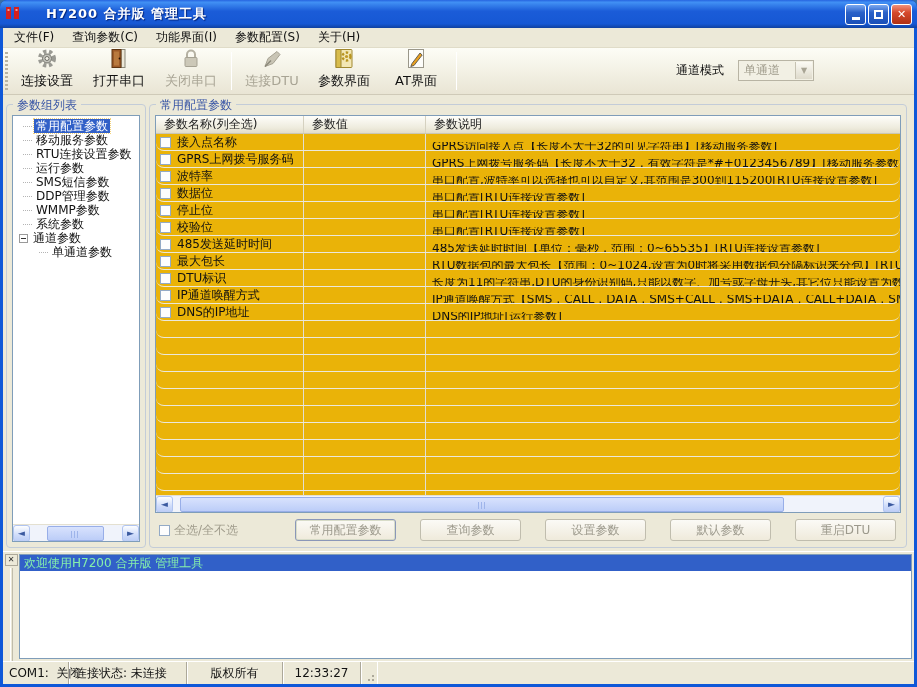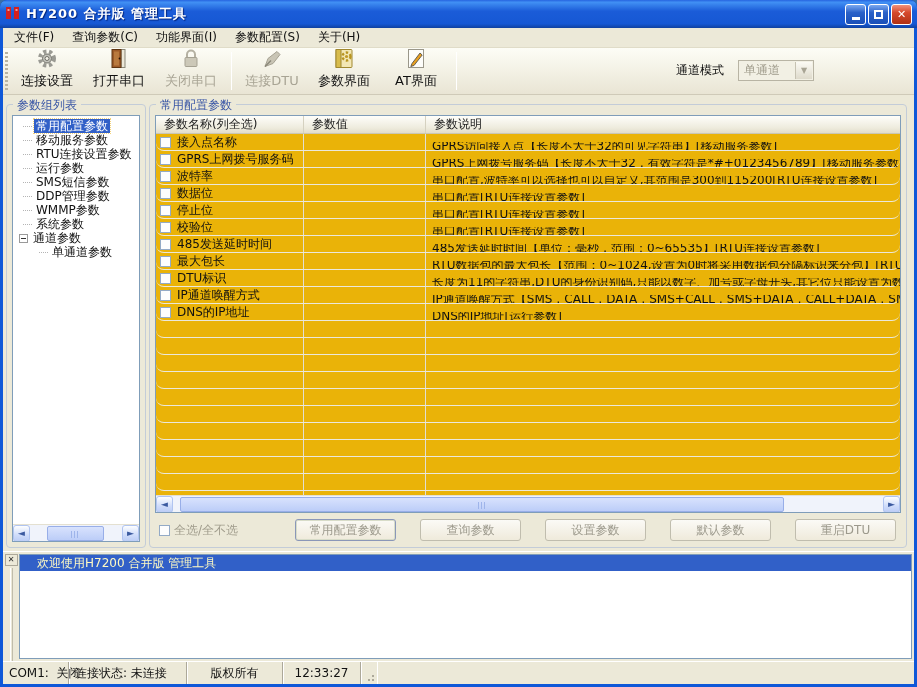--- a/index.html
+++ b/index.html
@@ -5,21 +5,21 @@
   * { margin:0; padding:0; box-sizing:border-box; }
   html,body { background:#3a6ea5; }
   body { font-family:"DejaVu Sans","Liberation Sans",sans-serif; font-size:12px; color:#111; }
 
   .window { position:relative; width:917px; height:687px; background:#0f58d8;
             border-radius:7px 7px 0 0; overflow:hidden; }
 
   
   .titlebar { position:absolute; top:0; left:0; right:0; height:28px;
     background:linear-gradient(to bottom,#2664e0 0%,#4190f4 8%,#1b5cd8 40%,#1658d4 85%,#1042a0 100%);
-    border-radius:7px 7px 0 0; display:flex; align-items:center; padding:0 5px; }
+    border-radius:7px 7px 0 0; display:flex; align-items:center; padding:0 5px;gap:20px; }
   .title-text { color:#fff; font-weight:bold; font-size:13px; margin-left:5px;
     text-shadow:1px 1px 1px #00227a; letter-spacing:1px; }
   .win-btns { margin-left:auto; display:flex; gap:2px; }
   .win-btn { width:21px; height:21px; border:1px solid #fff; border-radius:3px;
     display:flex; align-items:center; justify-content:center; color:#fff; font-size:11px;
     background:linear-gradient(to bottom,#7ba9f0,#2a61c8 40%,#1a4fb8); }
   .win-btn.close { background:linear-gradient(to bottom,#f1917c,#d6492c 40%,#b03014); font-weight:bold; }
   .min-glyph { width:8px; height:3px; background:#fff; margin-top:8px; }
   .max-glyph { width:9px; height:9px; border:2px solid #fff; }
 
@@ -108,21 +108,21 @@
   .fbtn.focused { border-color:#8a97b8; box-shadow:inset 0 0 0 1px #d8dcc8; margin-left:16px; }
 
   
   .logpanel { height:110px; flex:none; background:#ece9d8; border-top:1px solid #fff; display:flex; padding-top:1px; }
   .log-gutter { width:16px; flex:none; display:flex; flex-direction:column; align-items:center; }
   .log-close { width:13px; height:12px; margin-top:1px; border:1px solid #aca899; background:#ece9d8;
     font-size:8px; line-height:9px; text-align:center; color:#333; }
   .log-divider { width:3px; flex:1; margin-top:2px;
     border-left:1px solid #fff; border-right:1px solid #c0bcab; }
   .log-list { flex:1; background:#fff; border:1px solid #7f9db9; margin:1px 2px 2px 0; overflow:hidden; }
-  .log-line { height:16px; line-height:16px; padding-left:17px; background:#3160c8; color:#fef9c3; white-space:pre; }
+  .log-line { height:16px; line-height:16px; padding-left:4px; background:#3160c8; color:#86efac; white-space:pre; }
 
   
   .statusbar { height:23px; flex:none; background:#ece9d8; border-top:1px solid #fff;
     display:flex; align-items:stretch; font-size:12px; }
   .sb-field { display:flex; align-items:center; padding:0 6px; white-space:pre;
     border-right:1px solid #aca899; box-shadow:1px 0 0 #fff; }
   .sb-com { width:66px; }
   .sb-conn { width:118px; }
   .sb-company { flex:1; justify-content:center; }
   .sb-copy { width:96px; justify-content:center; }

